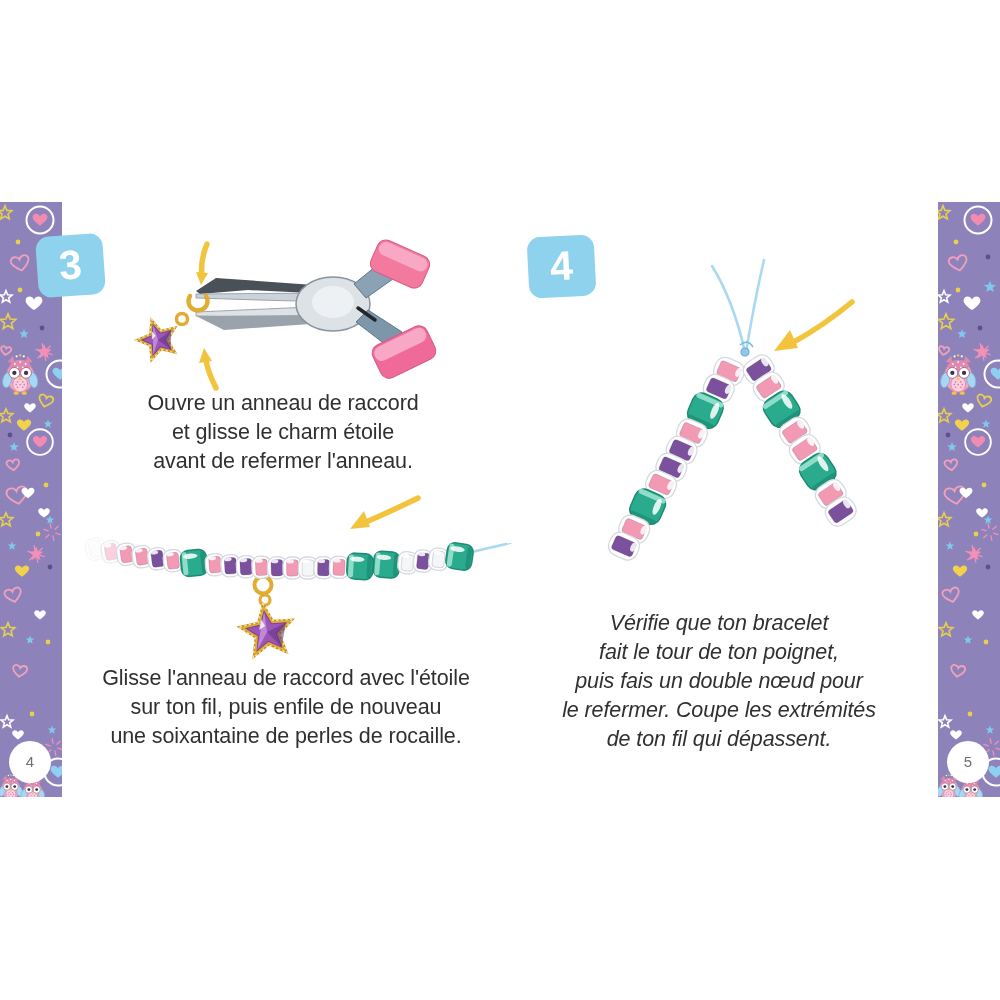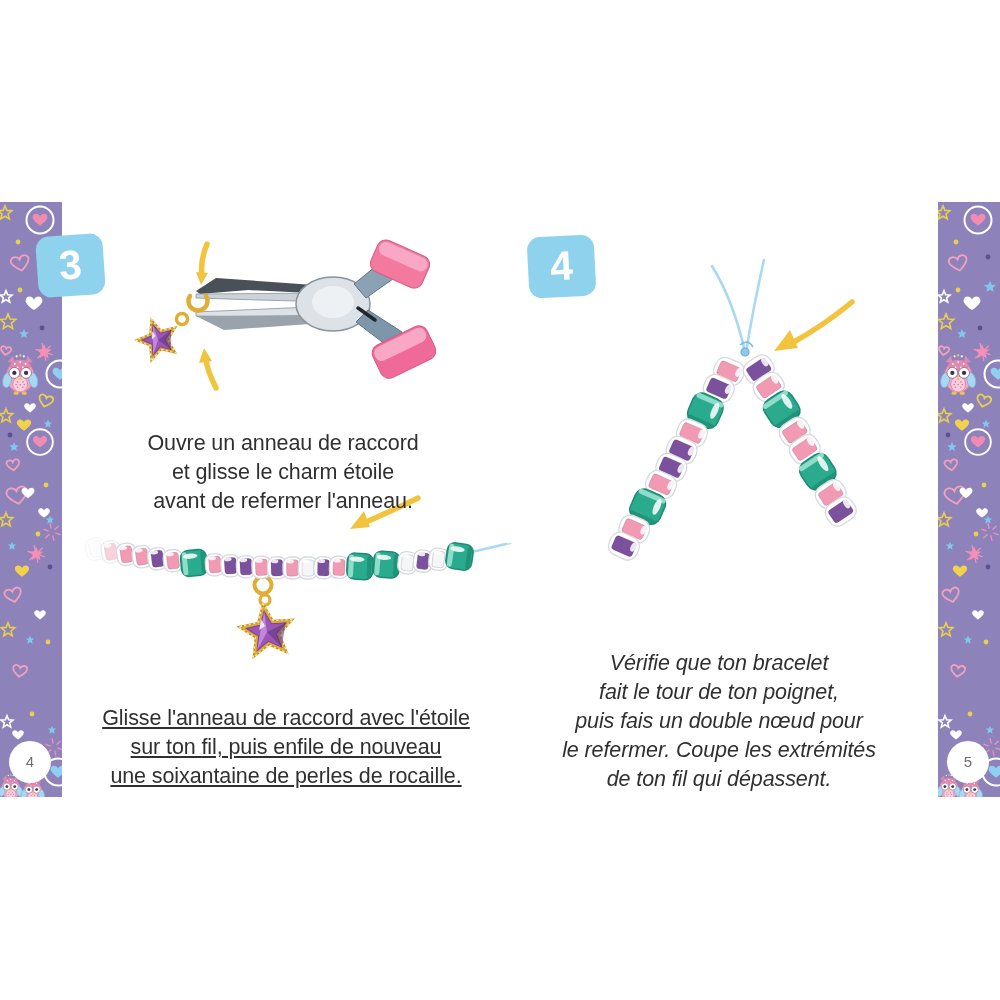--- a/index.html
+++ b/index.html
@@ -6,23 +6,23 @@
   #page{position:relative;width:1000px;height:1000px;background:#fff;overflow:hidden;
         font-family:"Liberation Sans",sans-serif;}
   .border-strip{position:absolute;top:202px;width:62px;height:595px;background:#8d83ba;overflow:hidden;}
   #border-left{left:0;}
   #border-right{left:938px;}
   .badge{position:absolute;width:67px;height:61px;background:#8ed2ee;border-radius:13px;
          color:#fff;font-weight:bold;font-size:41px;line-height:61px;text-align:center;}
   #badge3{left:37px;top:235px;transform:rotate(-4deg);}
   #badge4{left:528px;top:236px;transform:rotate(-3deg);}
   .instr{position:absolute;font-size:21.5px;line-height:29px;color:#303030;text-align:center;
-         white-space:pre-line;letter-spacing:-0.1px;margin-top:40px;}
+         white-space:pre-line;letter-spacing:-0.1px;}
   #txt3a{left:103px;top:389px;width:360px;}
-  #txt3b{left:66px;top:664px;width:440px;text-decoration:underline;}
+  #txt3b{left:66px;top:664px;width:440px;}
   #txt4{left:519px;top:609px;width:400px;font-style:italic;}
   .pagenum{position:absolute;left:9px;top:539px;width:42px;height:42px;border-radius:50%;
            background:#fff;color:#6f6f6f;font-size:15px;line-height:42px;text-align:center;}
   .illus{position:absolute;}
 </style>
 </head>
 <body>
 
 <div id="page">
 

